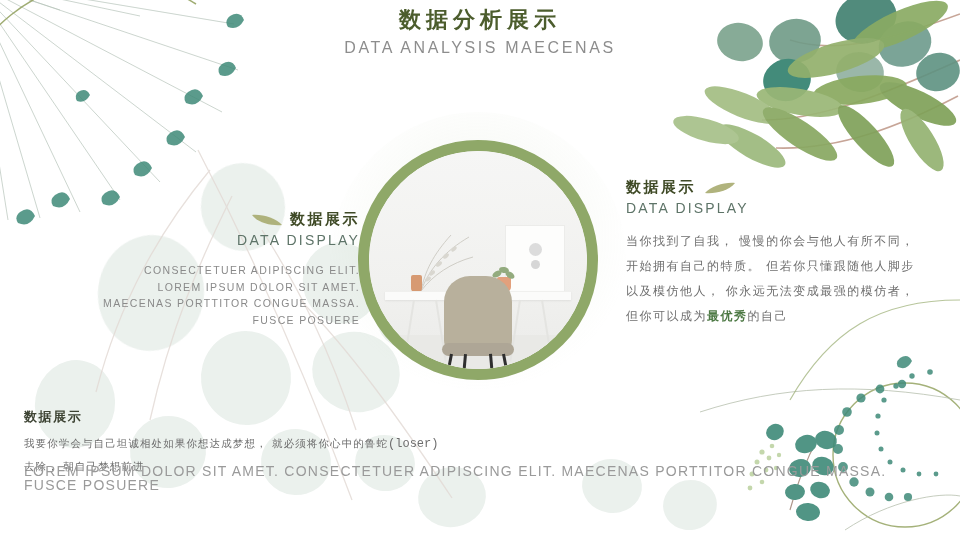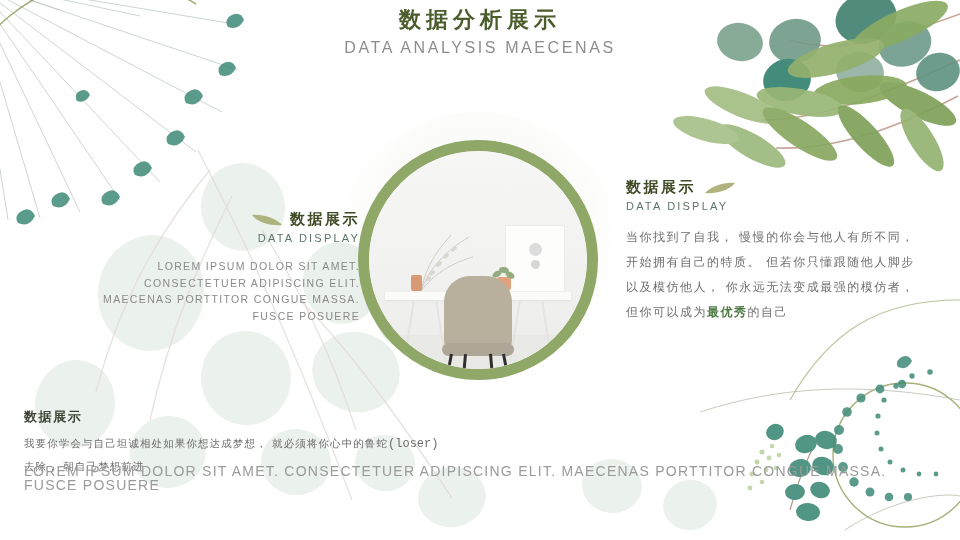--- a/index.html
+++ b/index.html
@@ -35,21 +35,21 @@
   
   .head-cn {
     font-family:"DejaVu Sans", sans-serif;
     font-weight:bold;
     font-size:15px;
     letter-spacing:2.5px;
     color:#3f4a26;
     line-height:1.3;
   }
   .head-en {
-    font-size:11px;
+    font-size:14px;
     letter-spacing:2.2px;
     color:#5e7468;
     line-height:1.35;
     margin-top:1px;
   }
 
   
   #left-block {
     position:absolute; left:100px; top:210px; width:260px;
     text-align:right;
@@ -347,22 +347,22 @@
 
   <div id="left-block">
     <div id="left-head-row">
       <svg width="34" height="16" viewBox="0 0 34 16">
         <path d="M2 3 C 12 2, 26 6, 32 13 C 22 14, 8 11, 2 3 Z" fill="#a7ab6f" opacity="0.9"></path>
       </svg>
       <span class="head-cn">数据展示</span>
     </div>
     <div class="head-en">DATA DISPLAY</div>
     <div id="left-body">
+      <div>CONSECTETUER ADIPISCING ELIT.</div>
       <div>LOREM IPSUM DOLOR SIT AMET.</div>
-      <div>CONSECTETUER ADIPISCING ELIT.</div>
       <div>MAECENAS PORTTITOR CONGUE MASSA.</div>
       <div>FUSCE POSUERE</div>
     </div>
   </div>
 
   <div id="right-block">
     <div id="right-head-row">
       <span class="head-cn">数据展示</span>
       <svg width="34" height="16" viewBox="0 0 34 16">
         <path d="M32 3 C 22 2, 8 6, 2 13 C 12 14, 26 11, 32 3 Z" fill="#a7ab6f" opacity="0.9"></path>

